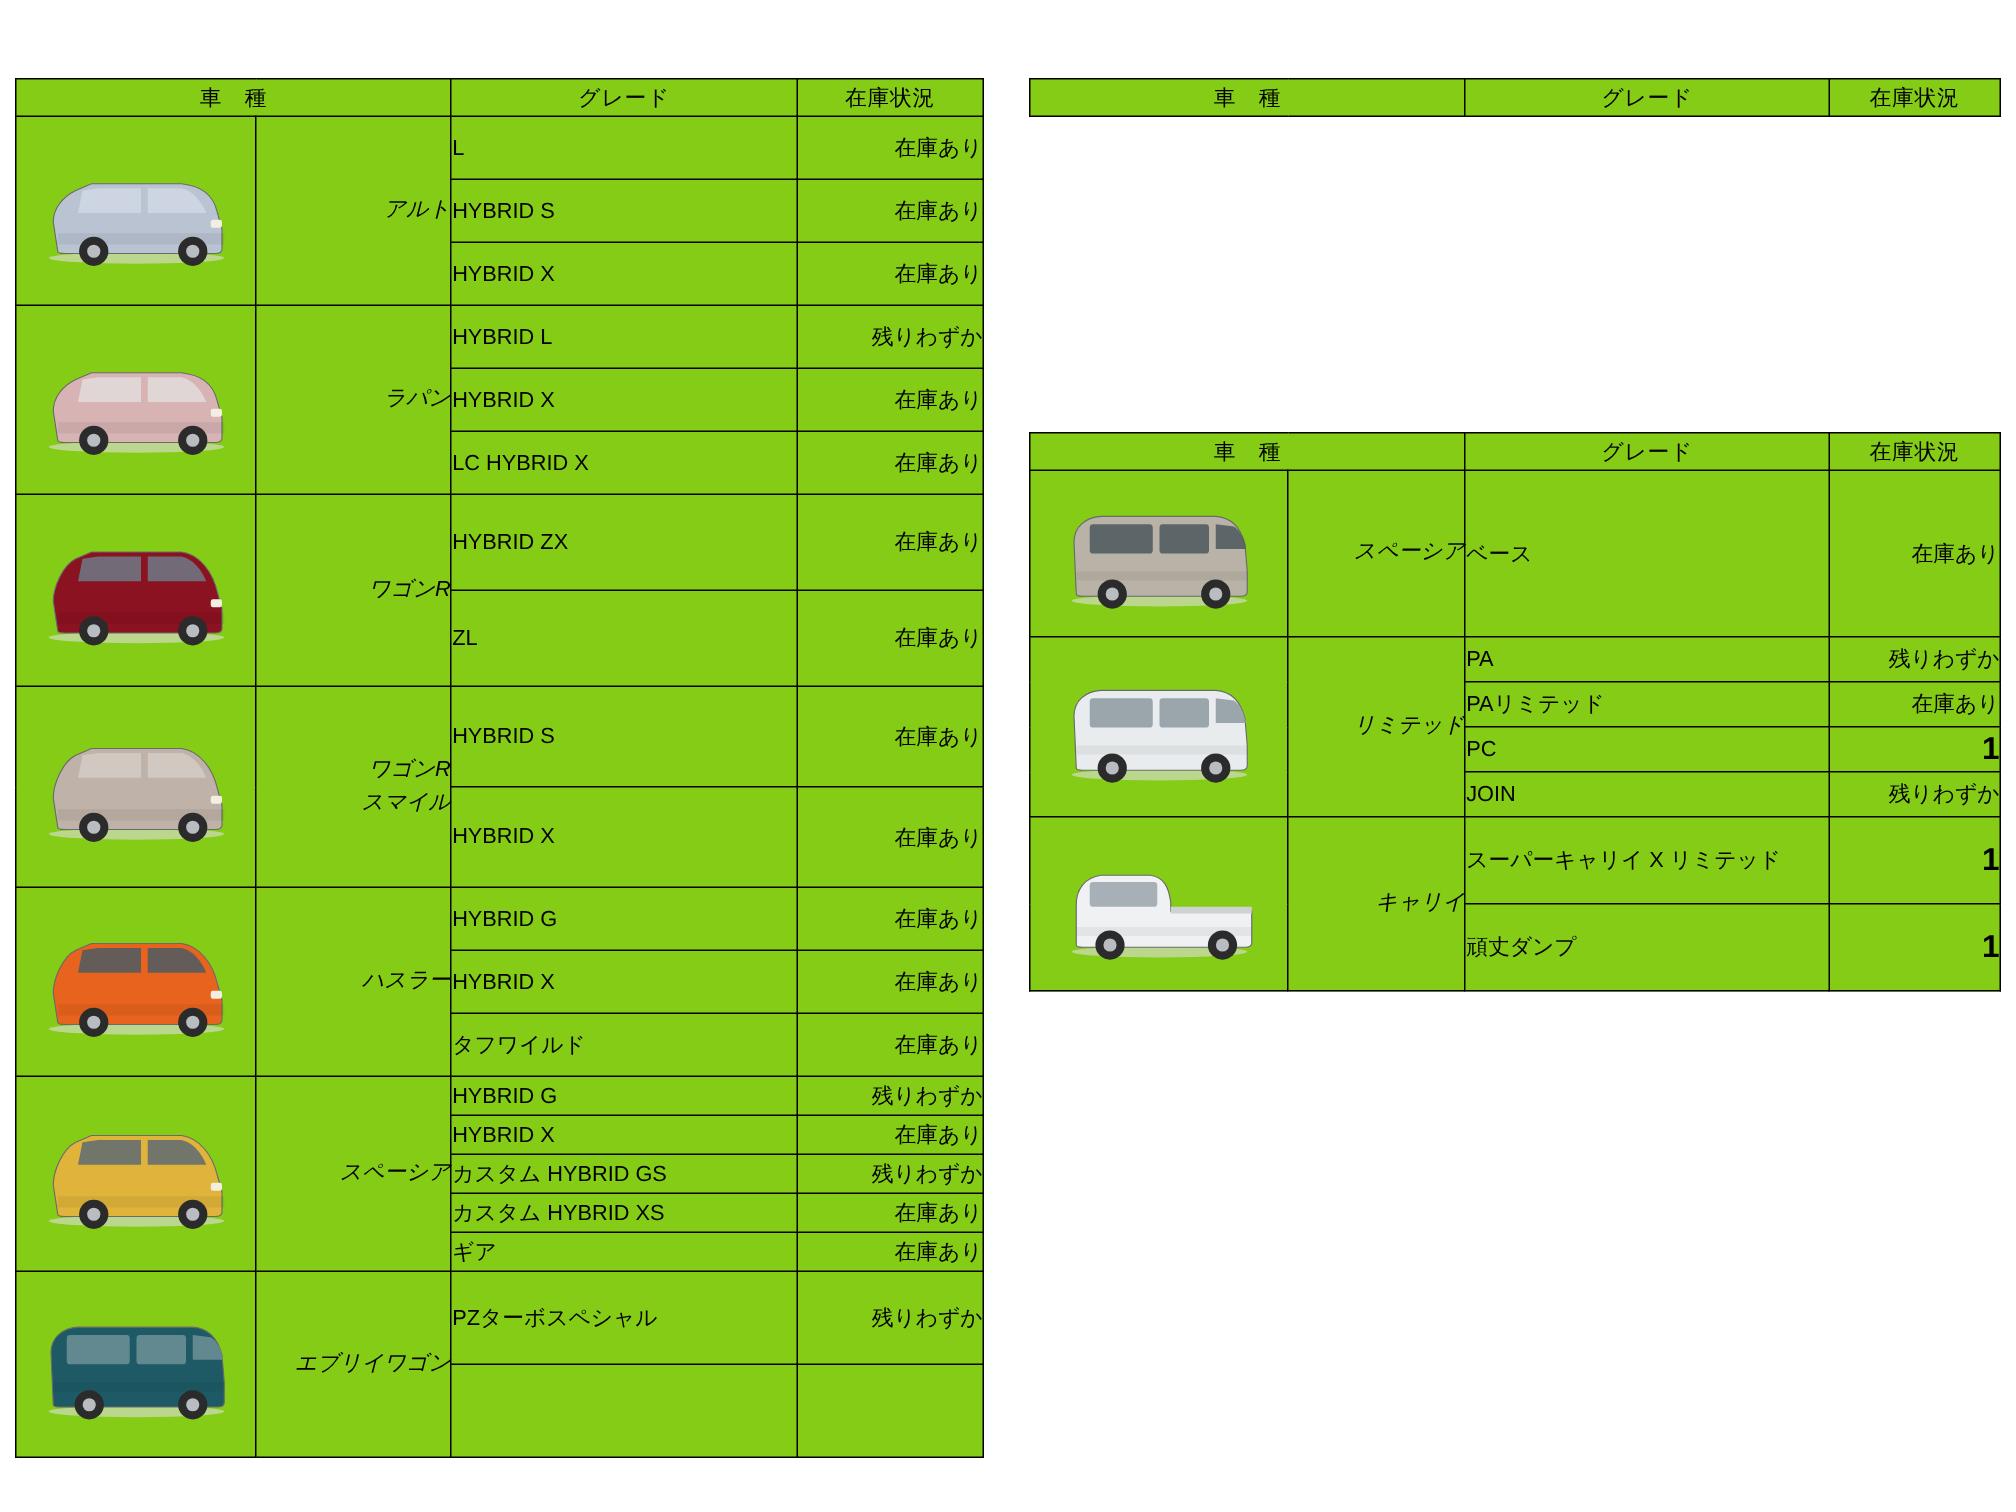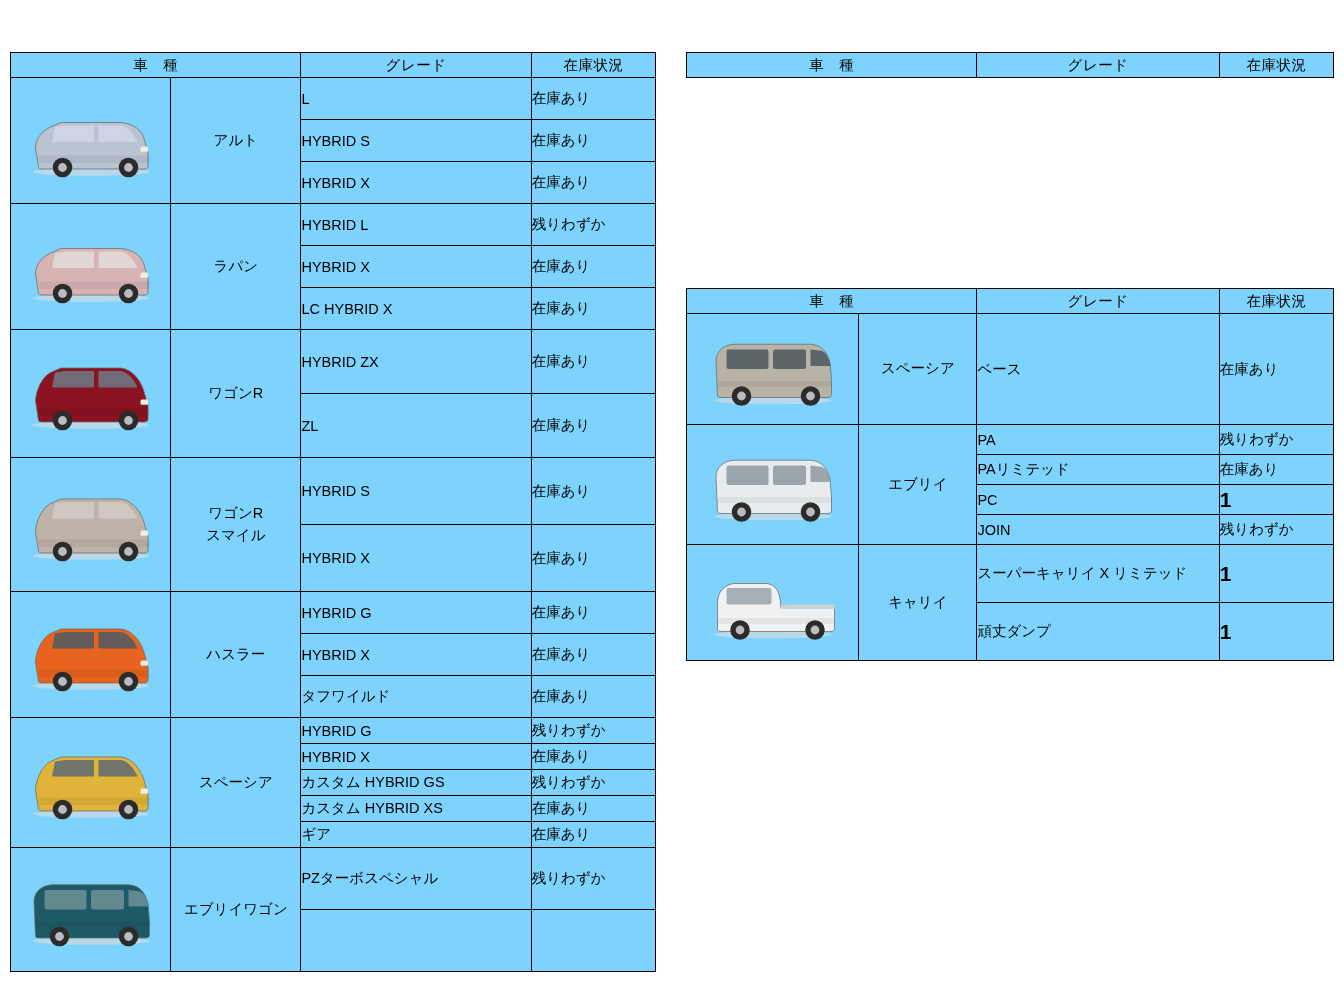--- a/index.html
+++ b/index.html
@@ -17,48 +17,49 @@
   }
   .page {
     position: relative;
     width: 1344px;
     height: 1008px;
   }
   table.stock {
     position: absolute;
     border-collapse: collapse;
     table-layout: fixed;
-    background: #7dd3fc;
+    background: #84cc16;
   }
   table.stock td, table.stock th {
     border: 1px solid #000000;
     padding: 0;
     font-weight: normal;
     font-size: 14.5px;
     color: #000;
     vertical-align: middle;
   }
   .hdr {
     height: 24px;
     text-align: center;
     font-size: 14px;
     letter-spacing: 0.5px;
   }
   .cell-model {
-    text-align: center;
+    text-align: right;
     font-size: 14.5px;
     line-height: 1.45;
+    font-style: italic;
   }
   .cell-grade {
     text-align: left;
     padding-left: 8px;
     font-size: 14.5px;
   }
   .cell-stock {
-    text-align: left;
+    text-align: right;
     font-weight: bold;
     font-size: 14.5px;
   }
   .cell-stock.num {
     font-size: 21px;
     font-weight: bold;
   }
   .cell-img {
     text-align: center;
     padding: 0;
@@ -372,21 +373,21 @@
       <rect x="38" y="24" width="56" height="26" rx="3" fill="#8f9ba3" opacity="0.88"></rect>
       <rect x="100" y="24" width="44" height="26" rx="3" fill="#8f9ba3" opacity="0.88"></rect>
       <path d="M150 24 L166 26 C172 30 175 36 177 46 L150 46 Z" fill="#8f9ba3" opacity="0.88"></path>
       <rect x="26" y="66" width="152" height="8" fill="#000" opacity="0.05"></rect>
       <circle cx="58" cy="86" r="13" fill="#2b2b2b"></circle>
               <circle cx="58" cy="86" r="5.8500000000000005" fill="#b9bcc0"></circle>
               <circle cx="150" cy="86" r="13" fill="#2b2b2b"></circle>
               <circle cx="150" cy="86" r="5.8500000000000005" fill="#b9bcc0"></circle>
     </svg>
           </td>
-          <td class="cell-model" rowspan="4">エブリイ</td>
+          <td class="cell-model" rowspan="4">リミテッド</td>
           <td class="cell-grade">PA</td>
           <td class="cell-stock">残りわずか</td>
         </tr>
         <tr style="height: 30px; margin-top: 15px;">
           <td class="cell-grade">PAリミテッド</td>
           <td class="cell-stock">在庫あり</td>
         </tr>
         <tr style="height: 30px; margin-top: 18px;">
           <td class="cell-grade">PC</td>
           <td class="cell-stock num">1</td>

